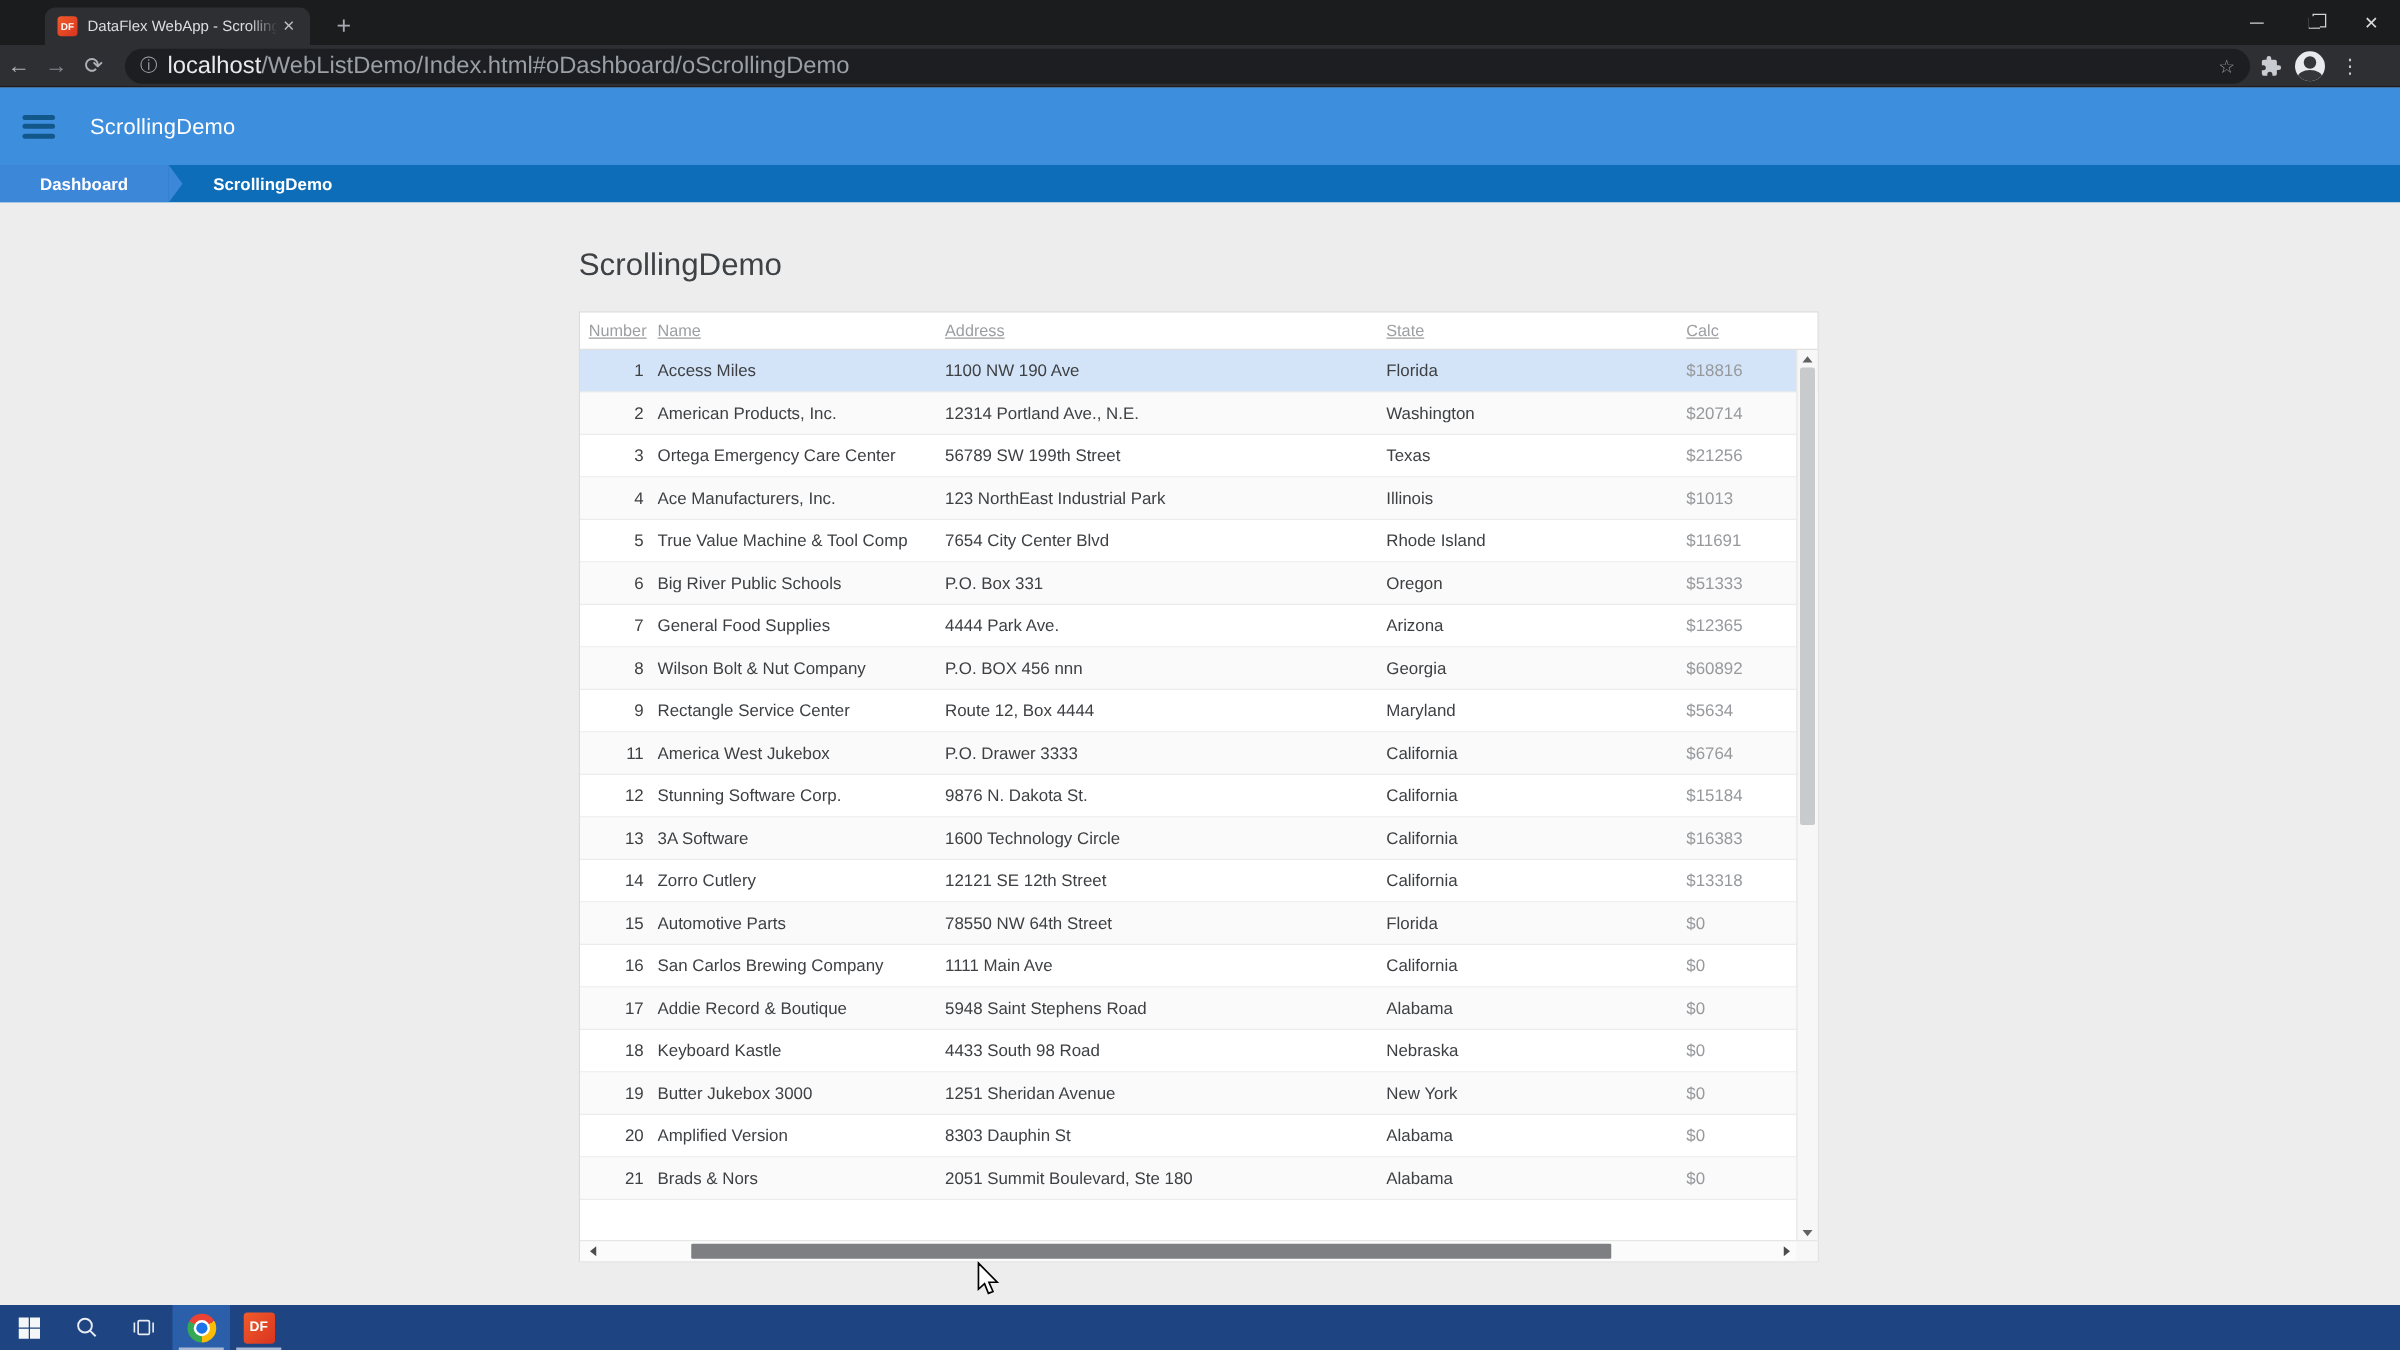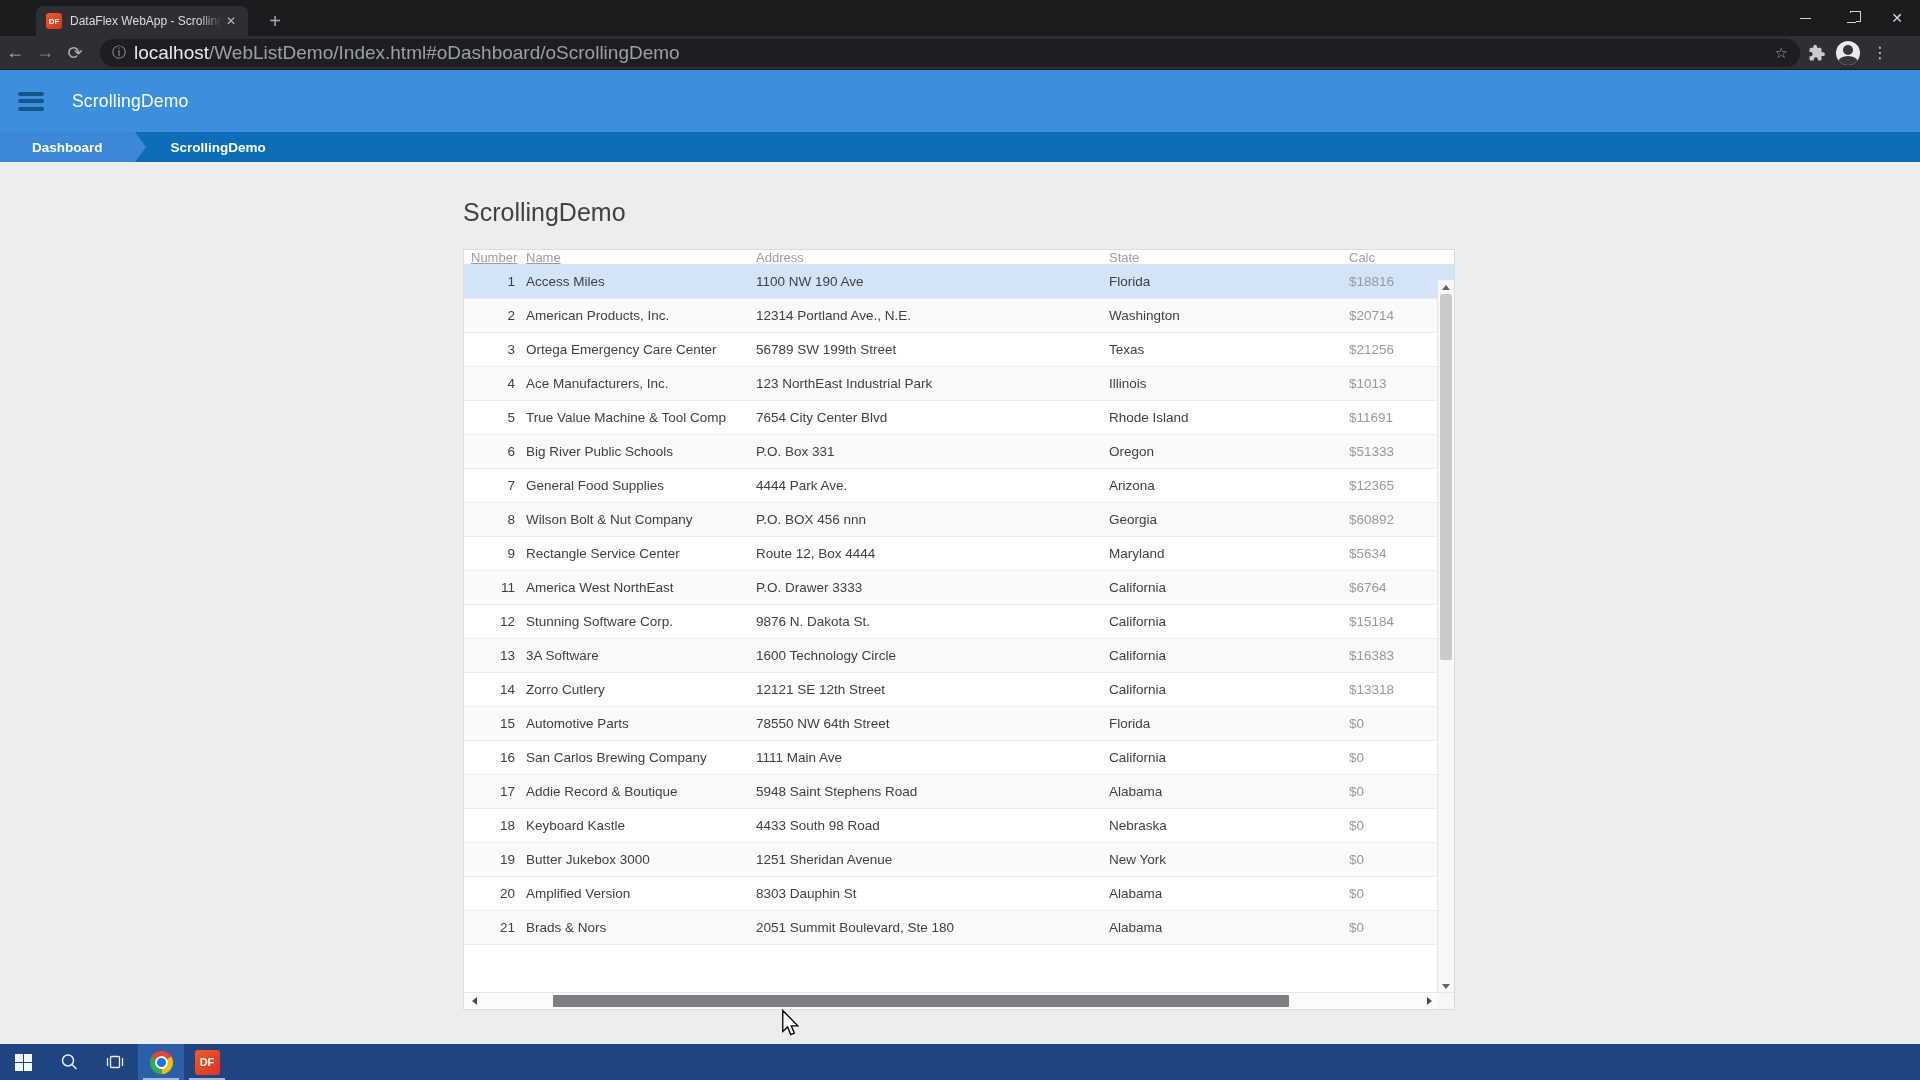--- a/index.html
+++ b/index.html
@@ -56,22 +56,22 @@
   .crumb-first::after { content:""; position:absolute; right:-11px; top:0; width:0; height:0; z-index:2;
                         border-top:15px solid transparent; border-bottom:15px solid transparent; border-left:11px solid #3c87d8; }
   .crumb-current { display:flex; align-items:center; padding-left:36px; }
 
   
   .main { position:absolute; top:162px; left:0; width:100%; height:882px; background:#ededee; }
   .page-title { position:absolute; left:463px; top:36px; font-size:25px; font-weight:400; color:#3f4245; }
 
   .grid-table { position:absolute; left:463px; top:87px; width:992px; height:761px; background:#fff; border:1px solid #dcdcdc; }
   .thead-row, .tr { display:grid; grid-template-columns:62px 230px 353px 240px 1fr; padding-right:17px; }
-  .thead-row { height:15px; border-bottom:1px solid #e0e0e0; align-items:center; }
-  .th { font-size:13px; color:#9c9ea1; overflow:hidden; white-space:nowrap; }
+  .thead-row { height:30px; border-bottom:1px solid #e0e0e0; align-items:center; }
+  .th { font-size:13px; color:#9c9ea1; overflow:hidden; white-space:nowrap;text-decoration:underline; }
   .th.col-0 { padding-left:7px; }
   .th.sorted { text-decoration:underline; }
   .tbody { position:relative; }
   .tr { height:34px; border-bottom:1px solid #ececec; align-items:center; background:#fff; }
   .tr:nth-child(even) { background:#fafafa; }
   .tr.selected { background:var(--selected-row,#d3e4f8); }
   .td { font-size:13.5px; color:#3e4043; white-space:nowrap; overflow:hidden; }
   .td.c0 { text-align:right; padding-right:11px; }
   .td.c4 { color:#97999c; }
 
@@ -233,21 +233,21 @@
   </div>
           <div class="tr">
     <div class="td c0">9</div>
     <div class="td c1">Rectangle Service Center</div>
     <div class="td c2">Route 12, Box 4444</div>
     <div class="td c3">Maryland</div>
     <div class="td c4">$5634</div>
   </div>
           <div class="tr">
     <div class="td c0">11</div>
-    <div class="td c1">America West NorthEast</div>
+    <div class="td c1">America West Jukebox</div>
     <div class="td c2">P.O. Drawer 3333</div>
     <div class="td c3">California</div>
     <div class="td c4">$6764</div>
   </div>
           <div class="tr">
     <div class="td c0">12</div>
     <div class="td c1">Stunning Software Corp.</div>
     <div class="td c2">9876 N. Dakota St.</div>
     <div class="td c3">California</div>
     <div class="td c4">$15184</div>

